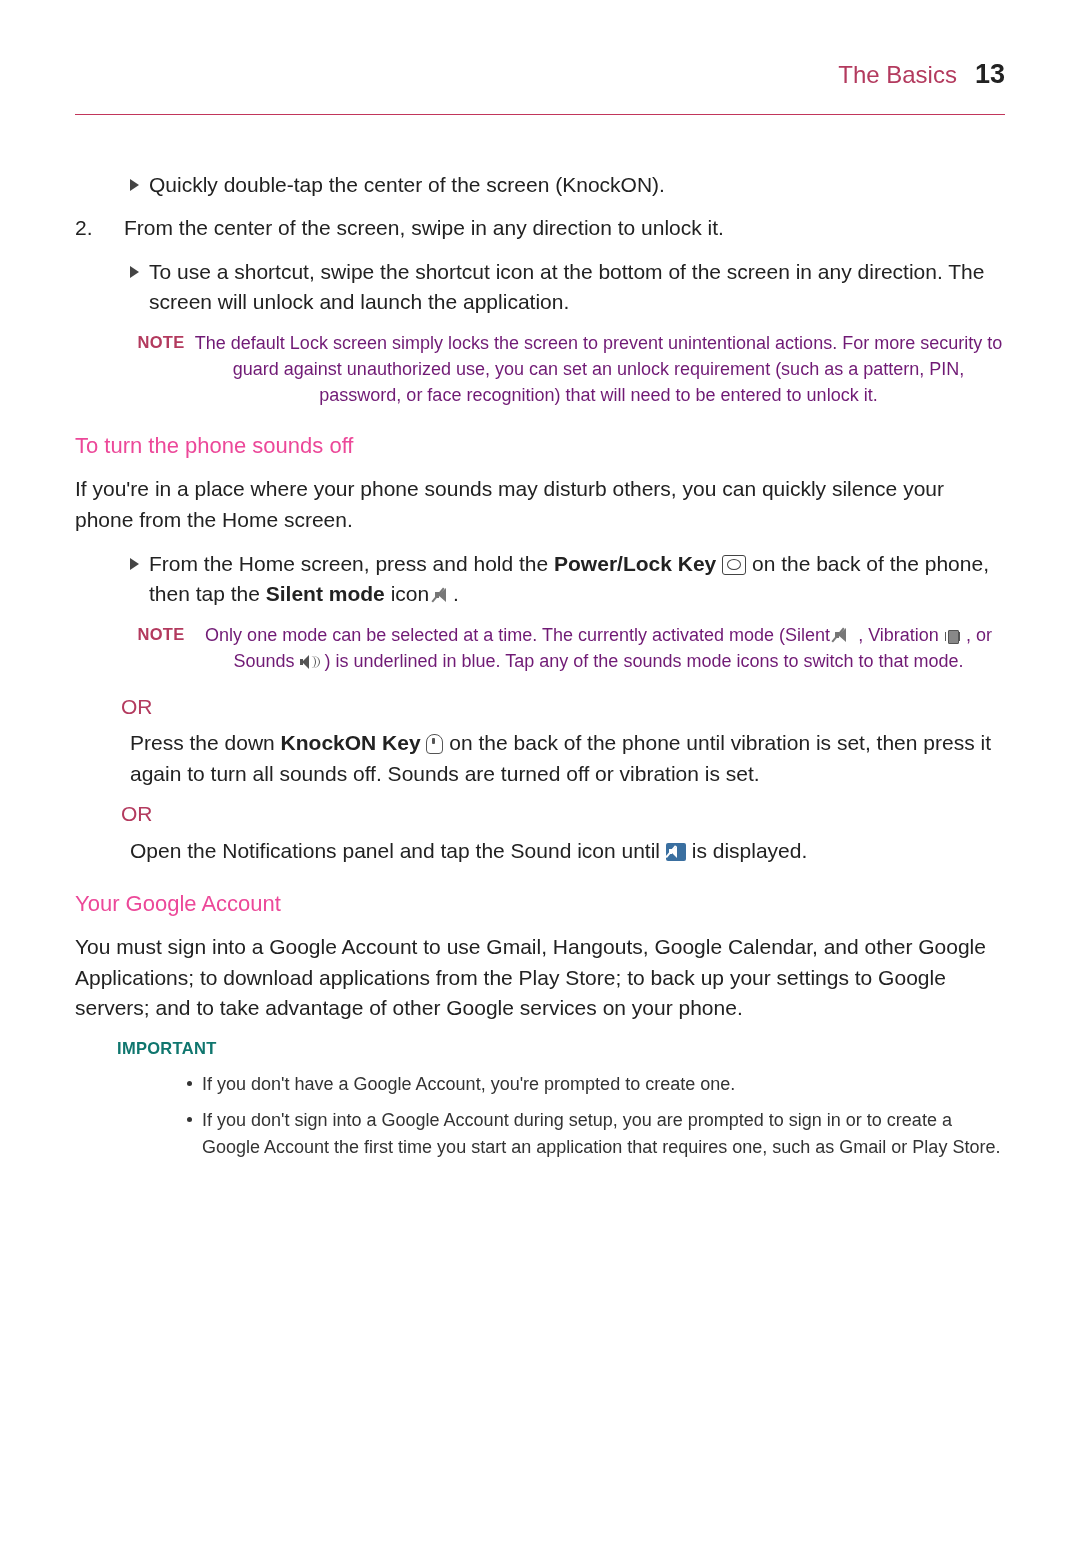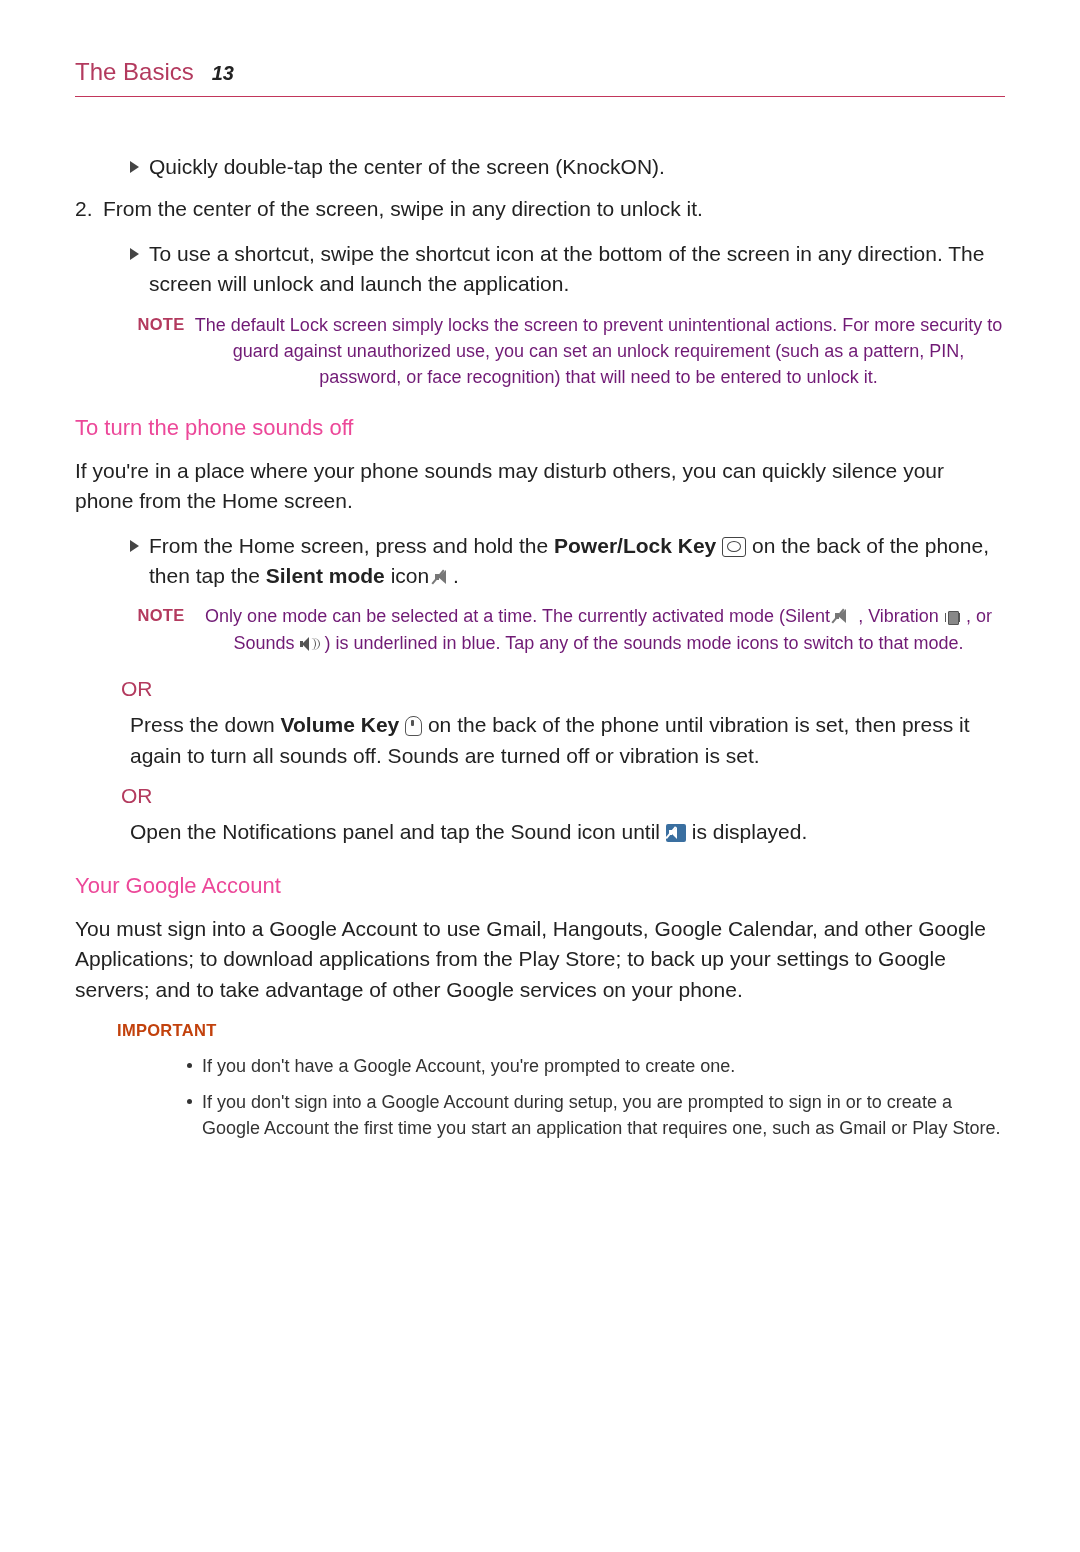--- a/index.html
+++ b/index.html
@@ -8,36 +8,36 @@
     font-family: Arial, Helvetica, sans-serif;
     font-size: 21px;
     color: #222;
     line-height: 1.45;
     width: 1080px;
     box-sizing: border-box;
     background: #fff;
   }
   .header {
     display: flex;
+    justify-content: flex-end;
     align-items: baseline;
     border-bottom: 1.5px solid #c2365b;
-    padding-bottom: 6px;
+    padding-bottom: 20px;
     margin-bottom: 55px;
   }
   .header-title {
     color: #b33a5e;
     font-size: 24px;
     font-weight: 500;
     margin-right: 18px;
   }
   .header-page {
     color: #222;
-    font-size: 20px;
+    font-size: 27px;
     font-weight: 700;
-    font-style: italic;
   }
   .bullet-block {
     margin-left: 55px;
     margin-bottom: 12px;
   }
   .bullet-row {
     display: flex;
     justify-content: space-between;
   }
   .bullet-arrow {
@@ -48,21 +48,21 @@
     margin-top: 9px;
     margin-right: 10px;
     flex: 0 0 auto;
   }
   .bullet-text { flex: 1; }
   .num-item {
     display: flex;
     margin-bottom: 14px;
   }
   .num-label { width: 28px; flex: 0 0 auto; }
-  .num-body { flex: 1; }
+  .num-body { flex: 1; margin-left: 21px; }
   .note-block {
     display: flex;
     margin-left: 55px;
     font-size: 18px;
     margin-top: 8px;
     margin-bottom: 18px;
     text-align: center;
   }
   .note-label {
     color: #b33a5e;
@@ -89,21 +89,21 @@
     font-size: 21px;
     margin: 6px 0 6px 46px;
   }
   .sub-para {
     margin: 0 0 10px 55px;
   }
   .important-block {
     margin-left: 42px;
   }
   .important-label {
-    color: #c2410c;
+    color: #0f766e;
     font-weight: 700;
     font-size: 16.5px;
     letter-spacing: .3px;
     margin-bottom: 10px;
   }
   .imp-item {
     display: flex;
     font-size: 18px;
     margin-left: 70px;
     margin-bottom: 10px;
@@ -314,21 +314,21 @@
     <span>, or Sounds </span>
     <span class="ic ic-sound"><span class="w1"></span><span class="w2"></span></span>
     <span>) is underlined in blue. Tap any of the sounds mode icons to switch to that mode.</span>
   </span>
 </div>
 
 <div class="or-label">OR</div>
 
 <div class="sub-para">
   <span>Press the down </span>
-  <b>Volume Key</b>
+  <b>KnockON Key</b>
   <span class="ic ic-volkey"></span>
   <span> on the back of the phone until vibration is set, then press it again to turn all sounds off. Sounds are turned off or vibration is set.</span>
 </div>
 
 <div class="or-label">OR</div>
 
 <div class="sub-para">
   <span>Open the Notifications panel and tap the Sound icon until </span>
   <span class="ic ic-mute-tile"><span class="slash"></span></span>
   <span> is displayed.</span>

